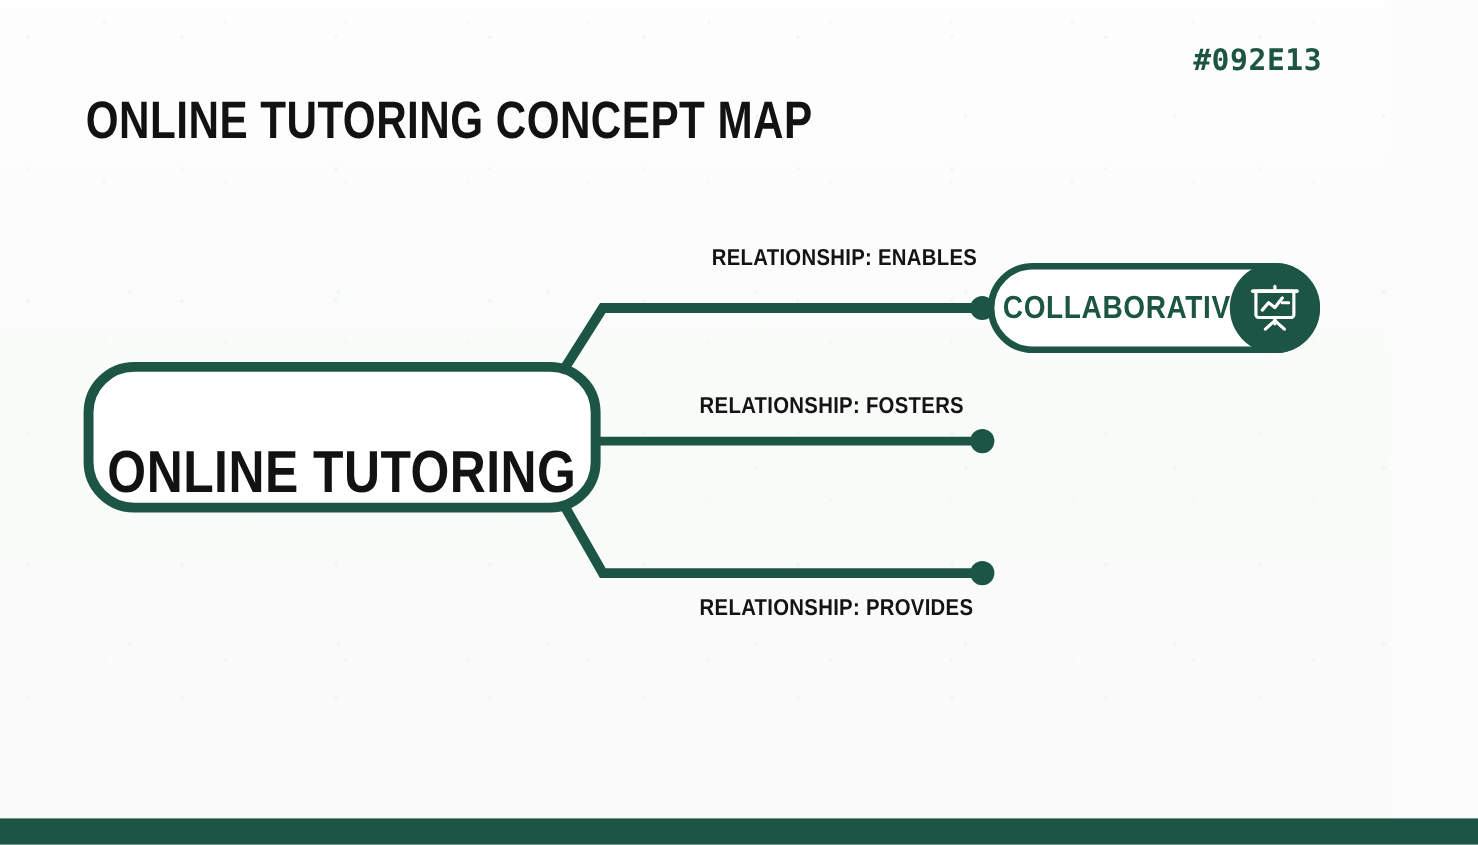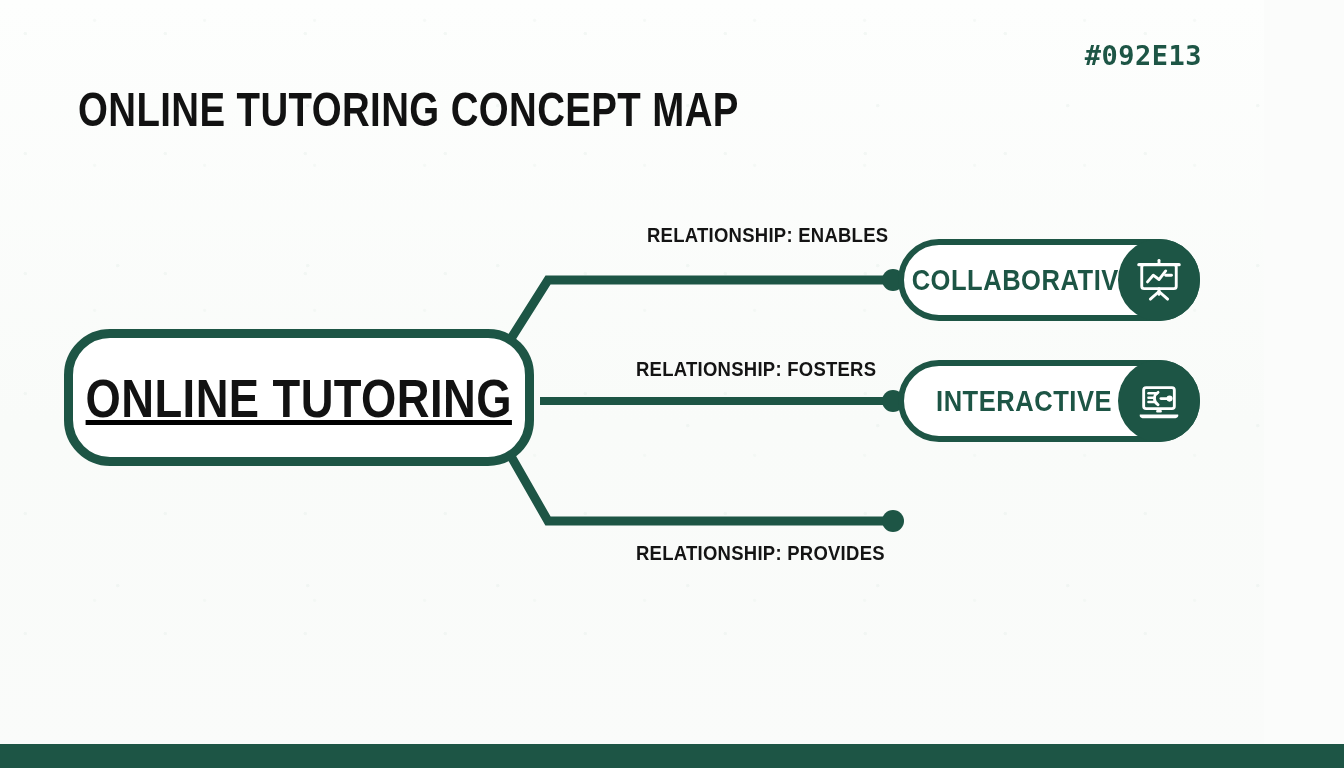--- a/index.html
+++ b/index.html
@@ -60,33 +60,32 @@
     left: 0;
     top: 0;
     width: 1344px;
     height: 768px;
     pointer-events: none;
   }
 
   
   #central-node {
     position: absolute;
-    left: 64px;
+    left: 76px;
     top: 329px;
     width: 470px;
     height: 137px;
     box-sizing: border-box;
     background: #ffffff;
     border: 9px solid #1d5545;
     border-radius: 46px;
     display: flex;
-    align-items: center;
+    align-items: flex-end;
     justify-content: center;
     z-index: 3;
-    text-decoration: underline;
   }
   #central-node .label {
     font-size: 54px;
     line-height: 56px;
     font-weight: 700;
     color: #121212;
     letter-spacing: .5px;
     white-space: nowrap;
     transform: scaleX(.84);
     font-stretch: condensed;
@@ -205,36 +204,20 @@
         <line x1="24" y1="3.5" x2="24" y2="8" stroke="#ffffff" stroke-width="3" stroke-linecap="round"></line>
         <polyline points="12,26 18,19 24,23.5 31,14.5" fill="none" stroke="#ffffff" stroke-width="3" stroke-linecap="round" stroke-linejoin="round"></polyline>
         <line x1="31" y1="19" x2="37" y2="19" stroke="#ffffff" stroke-width="3" stroke-linecap="round"></line>
         <line x1="24" y1="33" x2="24" y2="39" stroke="#ffffff" stroke-width="3" stroke-linecap="round"></line>
         <line x1="24" y1="36" x2="15" y2="44" stroke="#ffffff" stroke-width="3" stroke-linecap="round"></line>
         <line x1="24" y1="36" x2="33" y2="44" stroke="#ffffff" stroke-width="3" stroke-linecap="round"></line>
       </svg>
     </span>
   </div>
 
-  <div id="child-1" class="child-node">
-    <span class="pill-label">INTERACTIVE</span>
-    <span class="badge">
-      <svg width="46" height="46" viewBox="0 0 48 48" aria-hidden="true">
-        <rect x="8" y="10" width="32" height="22" rx="2.5" fill="none" stroke="#ffffff" stroke-width="3"></rect>
-        <path d="M4 38 h40 a3 3 0 0 1 -3 4 H7 a3 3 0 0 1 -3 -4 z" fill="#ffffff"></path>
-        <rect x="21" y="33.5" width="6" height="2.6" rx="1.1" fill="#ffffff"></rect>
-        <line x1="13" y1="16" x2="22" y2="16" stroke="#ffffff" stroke-width="2.6" stroke-linecap="round"></line>
-        <line x1="13" y1="20.5" x2="19" y2="20.5" stroke="#ffffff" stroke-width="2.6" stroke-linecap="round"></line>
-        <line x1="13" y1="25" x2="19" y2="25" stroke="#ffffff" stroke-width="2.6" stroke-linecap="round"></line>
-        <path d="M23 15 a7.5 7.5 0 0 0 0 13" fill="none" stroke="#ffffff" stroke-width="3" stroke-linecap="round"></path>
-        <line x1="26" y1="21.5" x2="35" y2="21.5" stroke="#ffffff" stroke-width="3" stroke-linecap="round"></line>
-        <circle cx="35" cy="21.5" r="3.2" fill="#ffffff"></circle>
-      </svg>
-    </span>
-  </div>
 
 
   <div id="rel-0" class="rel-label">RELATIONSHIP: ENABLES</div>
   <div id="rel-1" class="rel-label">RELATIONSHIP: FOSTERS</div>
   <div id="rel-2" class="rel-label">RELATIONSHIP: PROVIDES</div>
 
   <div id="footer-bar"></div>
 
 </div>
 

